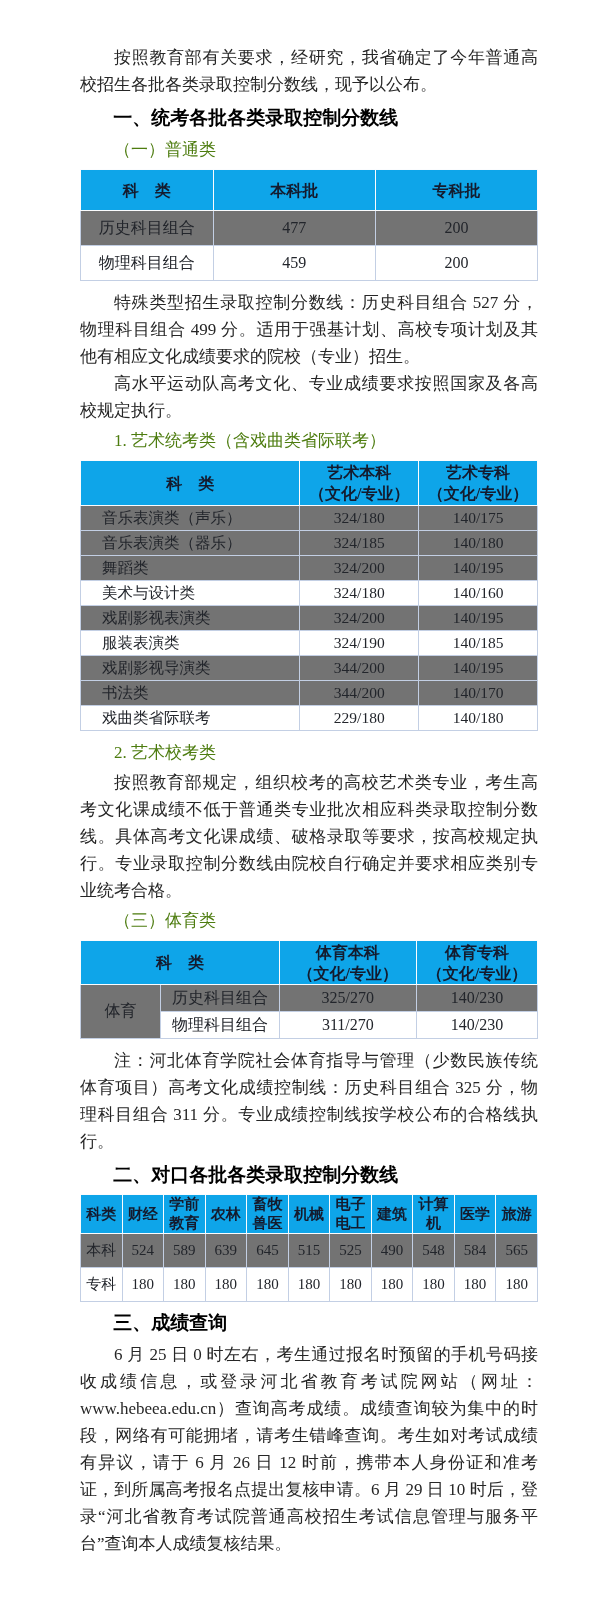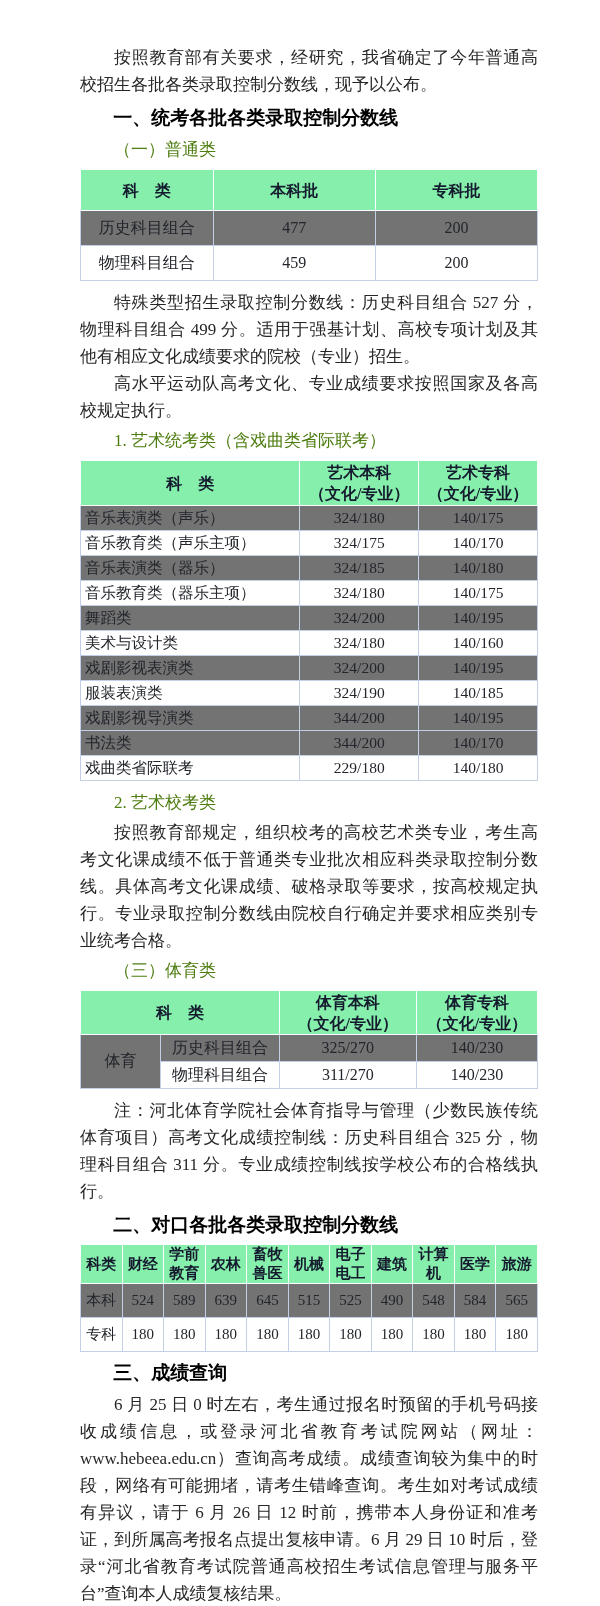--- a/index.html
+++ b/index.html
@@ -26,34 +26,34 @@
   .h-sub {
     margin:3px 0; font-size:17px; line-height:27px;
     text-indent:2em; color:#4d7c0f;
   }
   table {
     width:100%; border-collapse:collapse; table-layout:fixed;
     margin:6px 0 8px; text-align:center;
     border:1px solid #b5c3db;
   }
   th {
-    background:#86efac; border:1px solid #fbfcfe;
+    background:#0ea5e9; border:1px solid #fbfcfe;
     font-weight:bold; color:#141b2e; font-size:16px; line-height:21px;
     padding:0;
   }
   td {
     border:1px solid #c3cfe4; padding:0;
     font-size:16px; color:#22252b;
   }
   tr.alt td { background:#737373; }
   .t1 th { height:41px; }
   .t1 td { height:35px; }
   .t-art th { height:45px; }
   .t-art td { height:25px; font-size:15.5px; }
-  .t-art td.cat { text-align:left; padding-left:4px; }
+  .t-art td.cat { text-align:left; padding-left:21px; }
   .t-sport th { height:44px; }
   .t-sport td { height:27px; }
   td.group { background:#eaf0f9; }
   .t-dk th { height:39px; font-size:15px; line-height:19px; padding:0 2px; }
   .t-dk td { height:34px; font-size:15px; }
   .hline2 { display:block; }
 </style>
 </head>
 <body>
 
@@ -115,34 +115,24 @@
           <span class="hline2">（文化/专业）</span>
         </th>
       </tr>
     </thead>
     <tbody>
       <tr class="alt">
         <td class="cat">音乐表演类（声乐）</td>
         <td>324/180</td>
         <td>140/175</td>
       </tr>
-      <tr>
-        <td class="cat">音乐教育类（声乐主项）</td>
-        <td>324/175</td>
-        <td>140/170</td>
-      </tr>
       <tr class="alt">
         <td class="cat">音乐表演类（器乐）</td>
         <td>324/185</td>
         <td>140/180</td>
-      </tr>
-      <tr>
-        <td class="cat">音乐教育类（器乐主项）</td>
-        <td>324/180</td>
-        <td>140/175</td>
       </tr>
       <tr class="alt">
         <td class="cat">舞蹈类</td>
         <td>324/200</td>
         <td>140/195</td>
       </tr>
       <tr>
         <td class="cat">美术与设计类</td>
         <td>324/180</td>
         <td>140/160</td>

